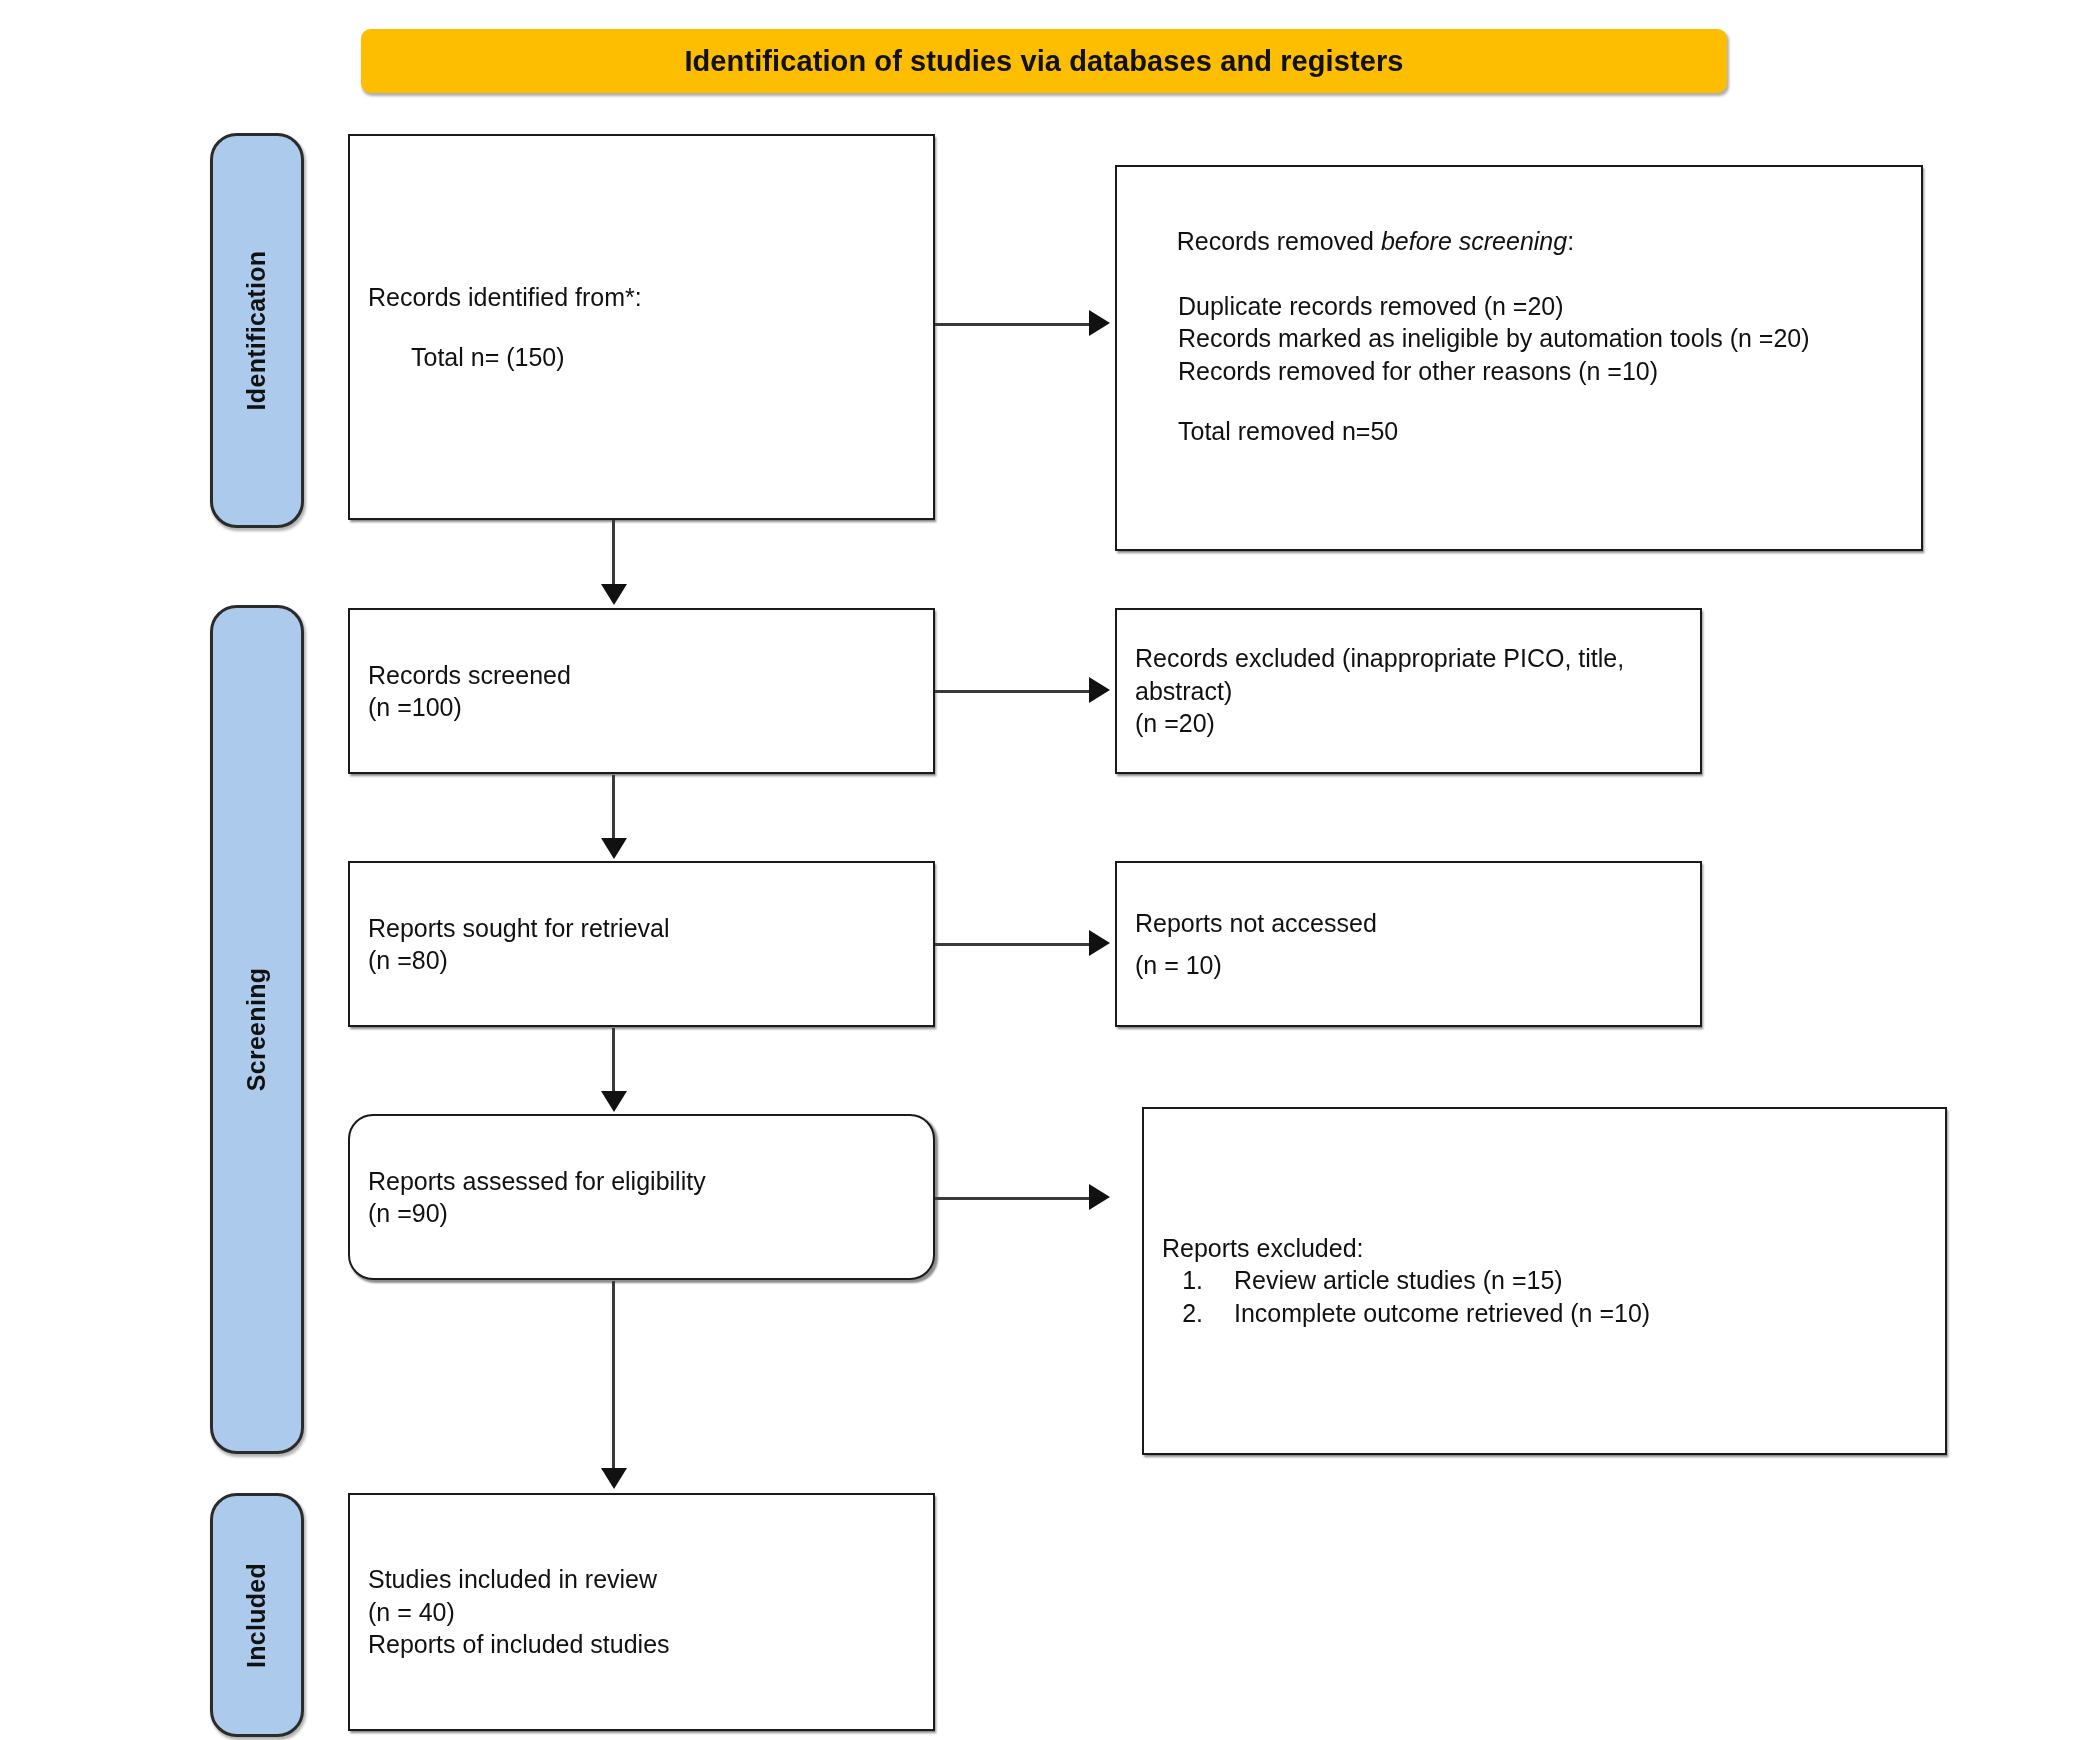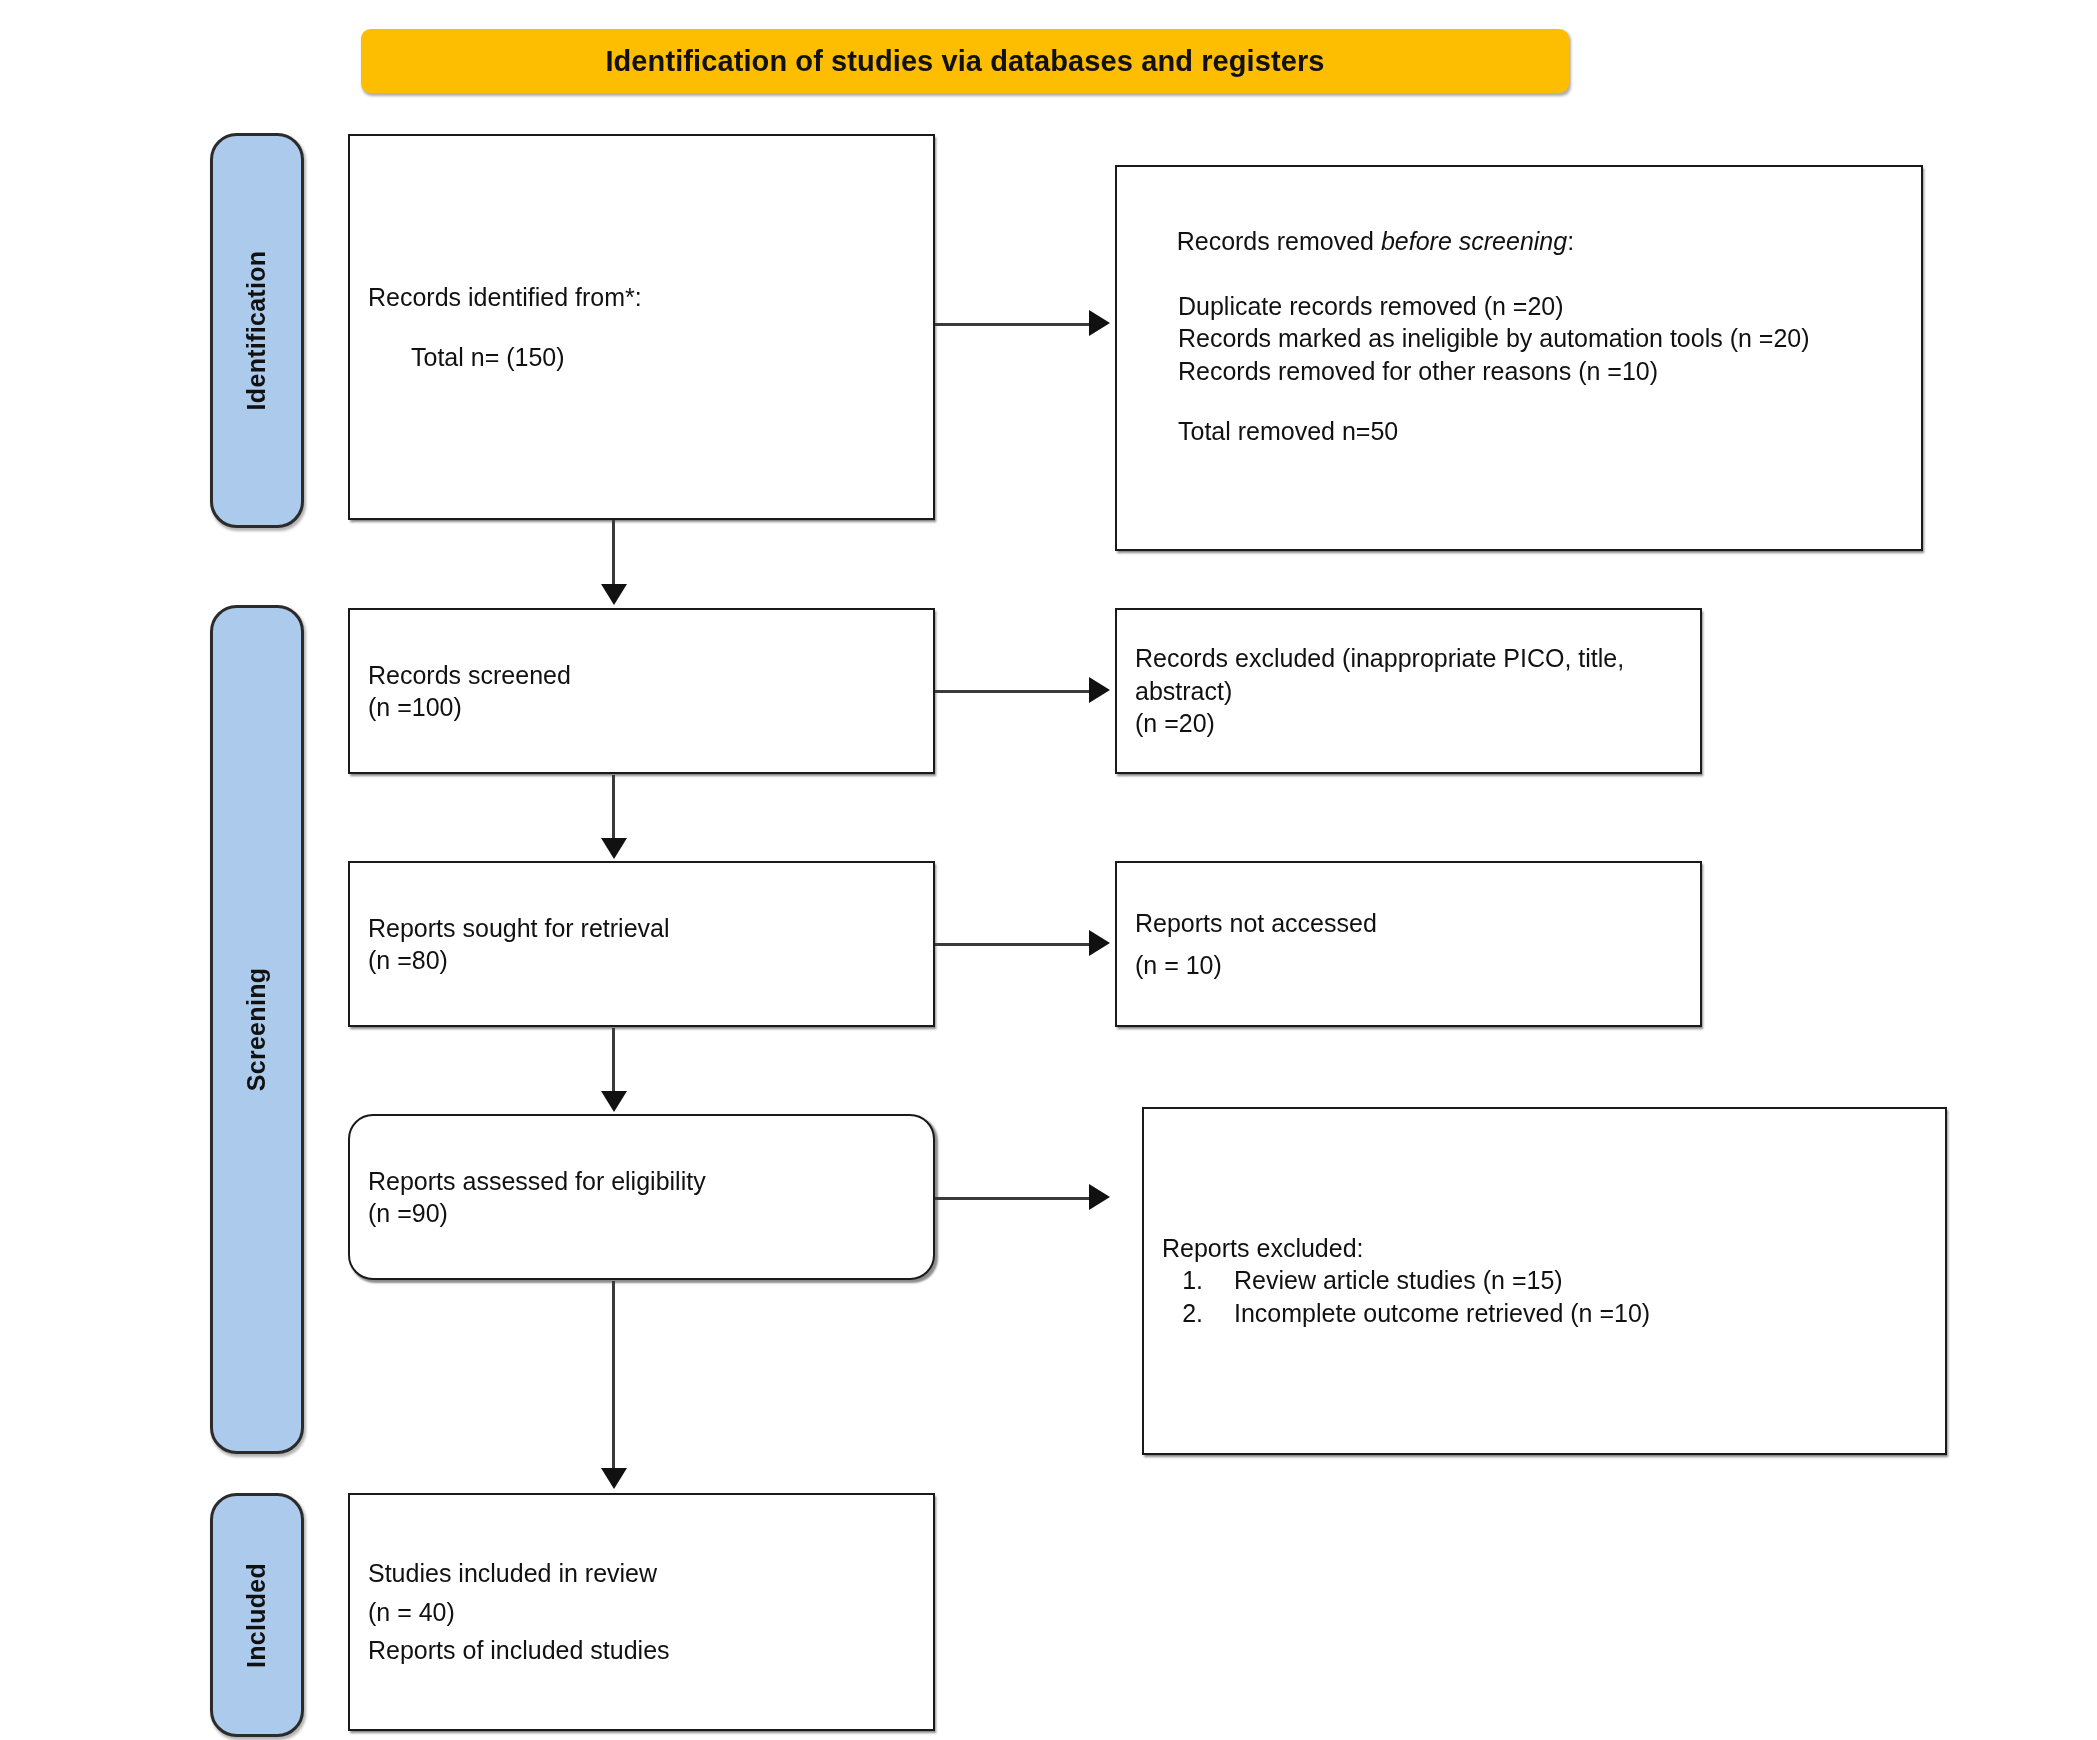--- a/index.html
+++ b/index.html
@@ -13,21 +13,21 @@
     width:2097px;
     height:1741px;
     background:#ffffff;
     overflow:hidden;
   }
 
   
   .banner{
     position:absolute;
     left:361px; top:29px;
-    width:1208px; height:64px;
+    width:1366px; height:64px;
     background:#fdbe02;
     border-radius:9.8px;
     box-shadow:1.4px 2.1px 2.8px rgba(0,0,0,.32);
     display:flex;align-items:center;justify-content:center;
   }
   .banner span{
     font-size:29px;
     font-weight:bold;
     letter-spacing:0.1px;
     color:#111;
@@ -171,21 +171,21 @@
         <span class="num">1.</span>
         <span>Review article studies (n =15)</span>
       </li>
       <li>
         <span class="num">2.</span>
         <span>Incomplete outcome retrieved (n =10)</span>
       </li>
     </ul>
   </div>
 
-  <div class="box" style="left:348px; top:1493px; width:587px; height:238px;gap:6px;">
+  <div class="box" style="left:348px; top:1493px; width:587px; height:238px;">
     <div class="line">Studies included in review</div>
     <div class="line">(n = 40)</div>
     <div class="line">Reports of included studies</div>
   </div>
 
   <div class="hline" style="left:935px; top:323px; width:155px;"></div>
   <div class="arrow-right" style="left:1089px; top:310px;"></div>
 
   <div class="vline" style="left:612px; top:520px; width:2.8px; height:67px;"></div>
   <div class="arrow-down" style="left:601px; top:584px;"></div>

